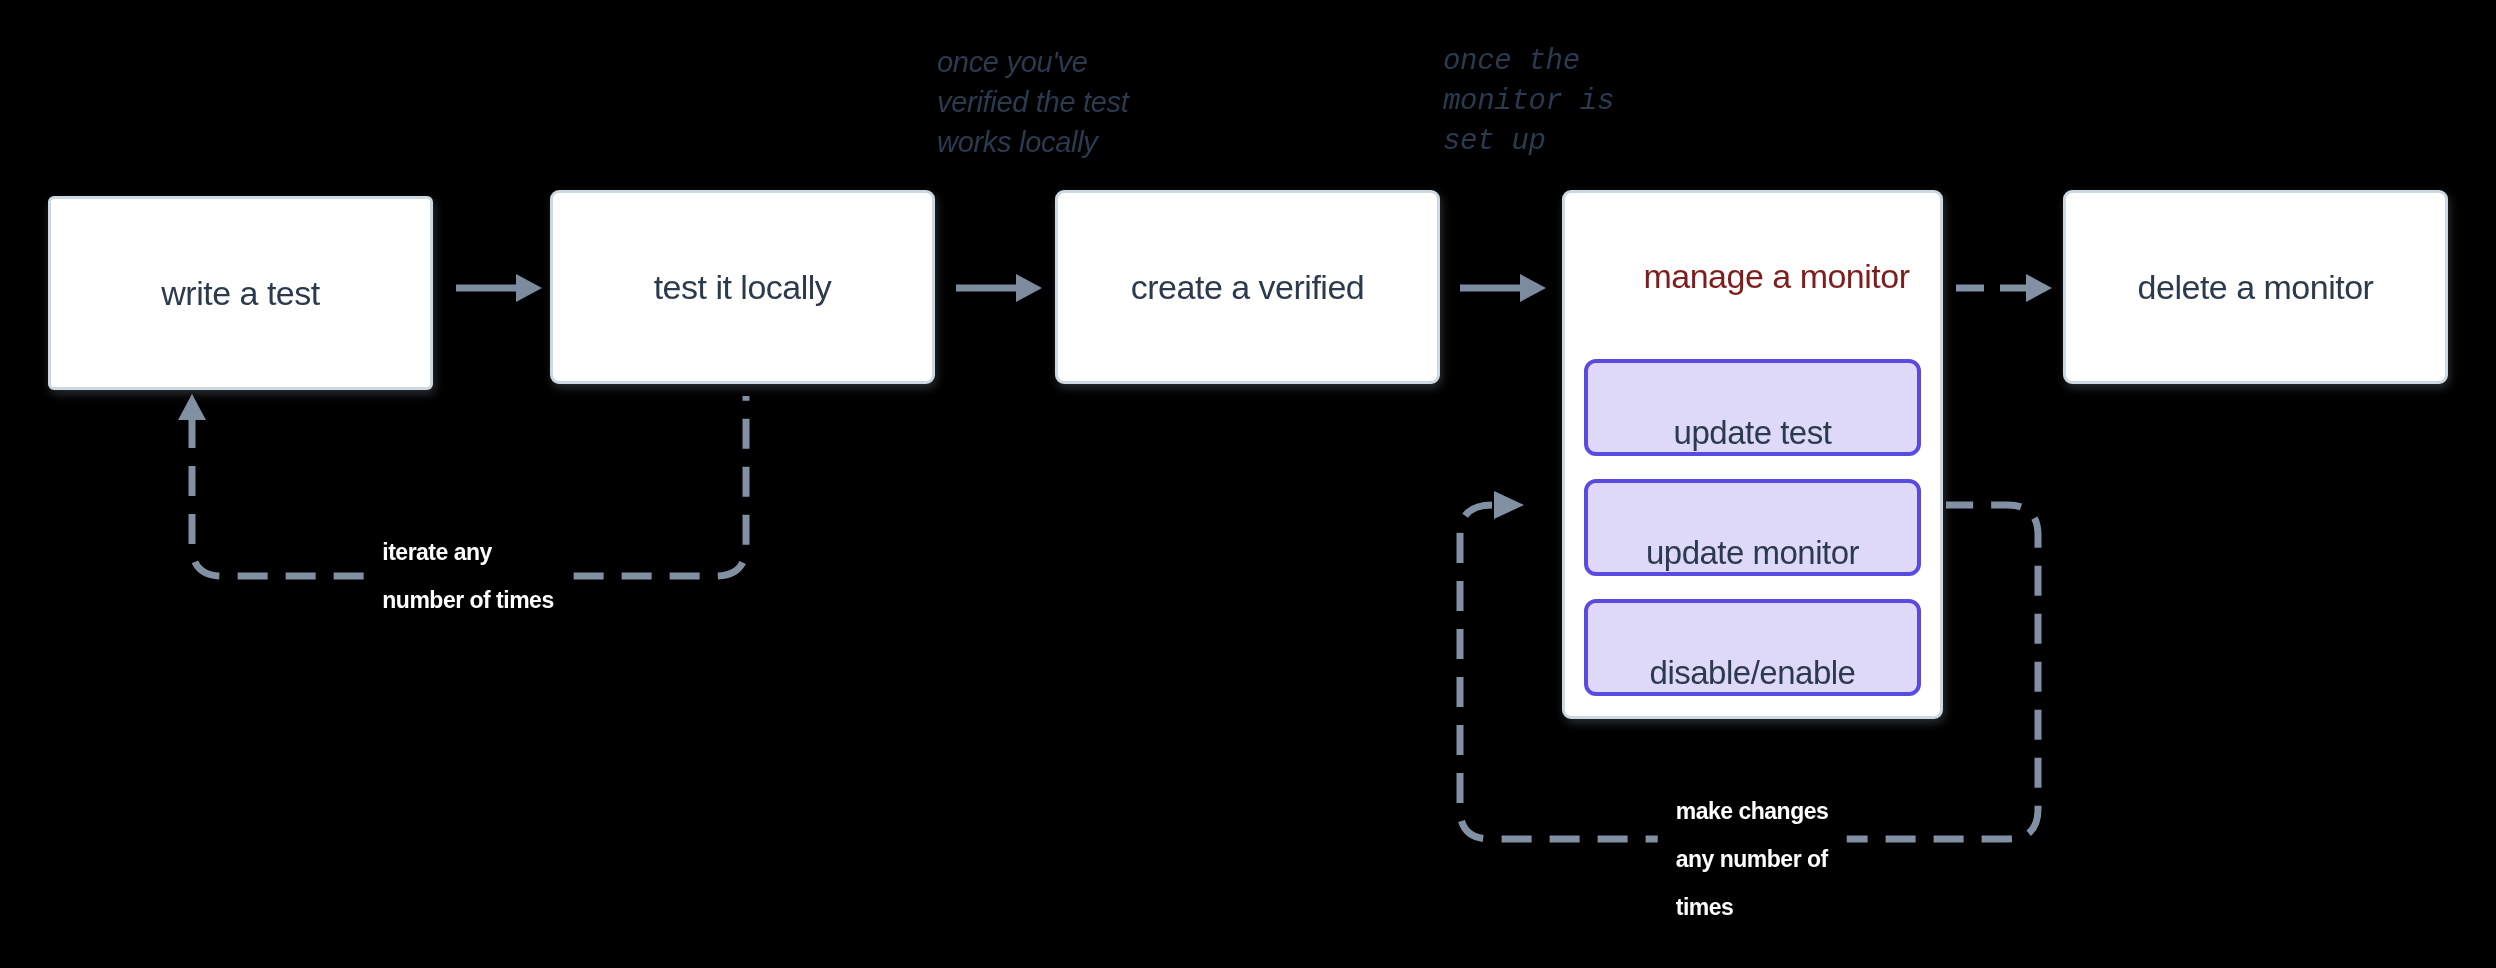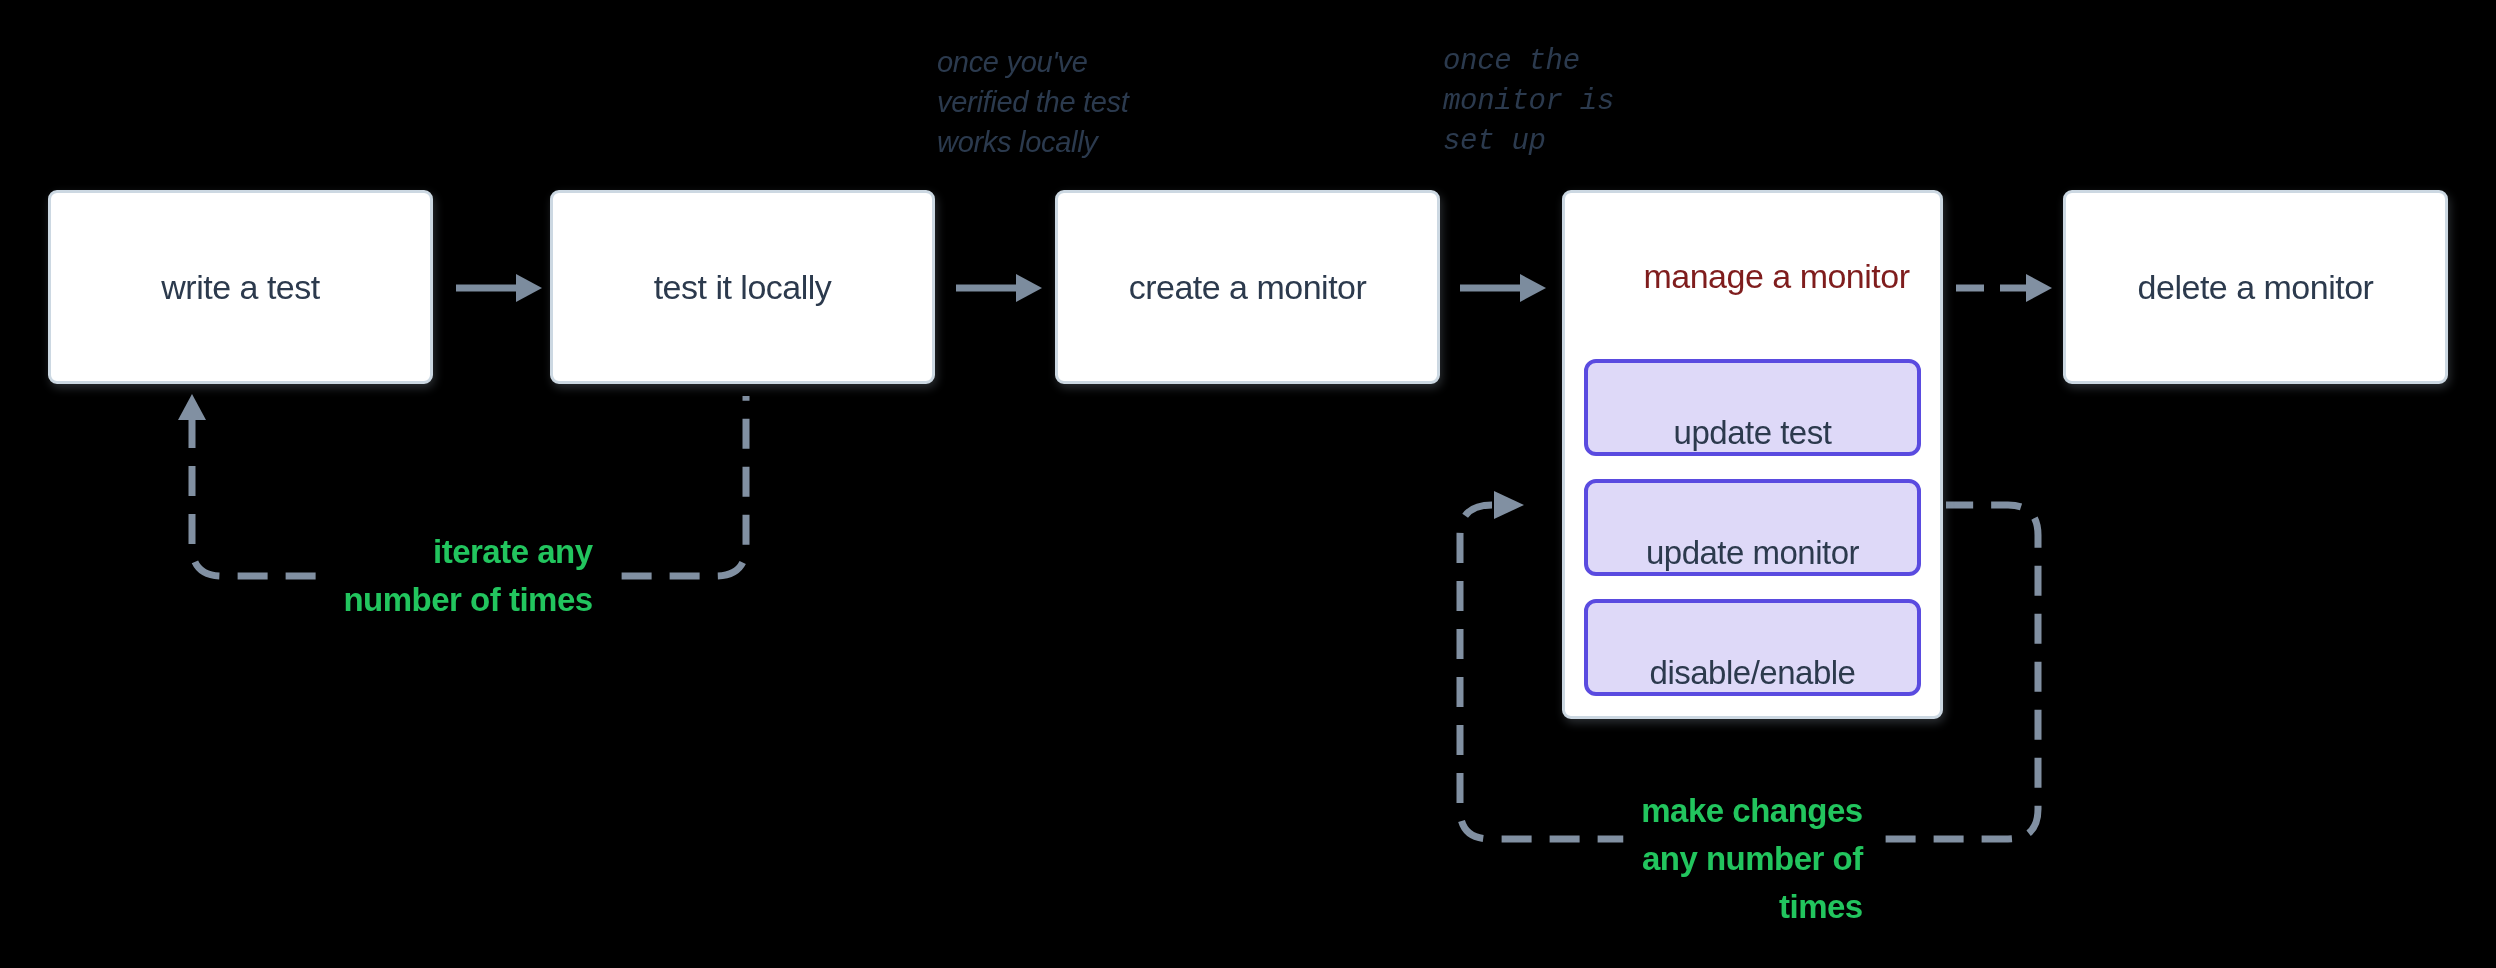--- a/index.html
+++ b/index.html
@@ -28,21 +28,21 @@
     border-radius: 9px;
     display: flex;
     align-items: center;
     justify-content: center;
     font-size: 34px;
     letter-spacing: -0.5px;
     color: #2c3a4d;
     z-index: 2;
     box-shadow: 2px 4px 10px rgba(150,165,180,0.28);
   }
-  #node-write   { left: 48px;   top: 190px; width: 385px; height: 194px; }
+  #node-write   { left: 48px;   top: 196px; width: 385px; height: 194px; border-radius: 6px; }
   #node-test    { left: 550px;  top: 190px; width: 385px; height: 194px; }
   #node-create  { left: 1055px; top: 190px; width: 385px; height: 194px; }
   #node-delete  { left: 2063px; top: 190px; width: 385px; height: 194px; }
   #node-manage  { left: 1562px; top: 190px; width: 381px; height: 529px; }
 
   #node-manage .manage-title {
     position: absolute;
     left: 0; top: 0;
     width: 100%;
     height: 166px;
@@ -83,26 +83,26 @@
     color: #2b3a4e;
     z-index: 2;
     white-space: nowrap;
   }
   #annotation-verified { left: 913px;  top: 42px; margin-left: 24px; }
   #annotation-setup    { left: 1443px; top: 42px; font-family: Liberation Mono, monospace; }
 
   .loop-label {
     position: absolute;
     transform: translateX(-50%);
-    text-align: right;
+    text-align: left;
     font-weight: bold;
-    font-size: 33px;
+    font-size: 23px;
     line-height: 48px;
     letter-spacing: -0.5px;
-    color: #22c55e;
+    color: #ffffff;
     background: #000000;
     padding: 0 18px;
     z-index: 3;
     white-space: nowrap;
   }
   #loop-label-iterate { left: 468px;  top: 528px; }
   #loop-label-changes { left: 1752px; top: 771px; margin-top: 16px; }
 </style>
 </head>
 <body>
@@ -144,21 +144,21 @@
 
   <div class="node" id="node-write">
     <span>write a test</span>
   </div>
 
   <div class="node" id="node-test">
     <span>test it locally</span>
   </div>
 
   <div class="node" id="node-create">
-    <span>create a monitor</span>
+    <span>create a verified</span>
   </div>
 
   <div class="node" id="node-manage">
     <div class="manage-title">manage a monitor</div>
     <div class="action" id="action-update-test">
       <span>update test</span>
     </div>
     <div class="action" id="action-update-monitor">
       <span>update monitor</span>
     </div>

